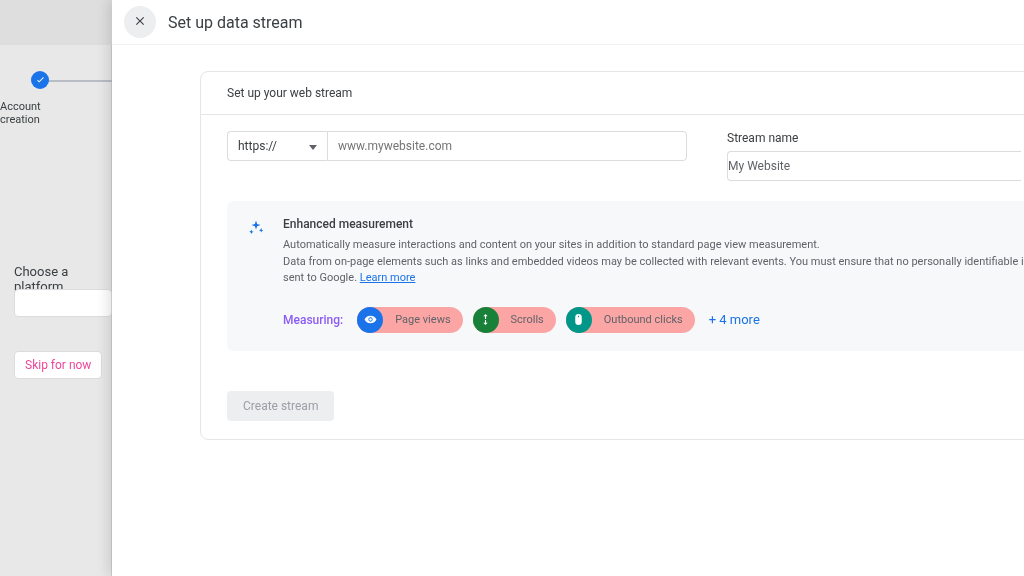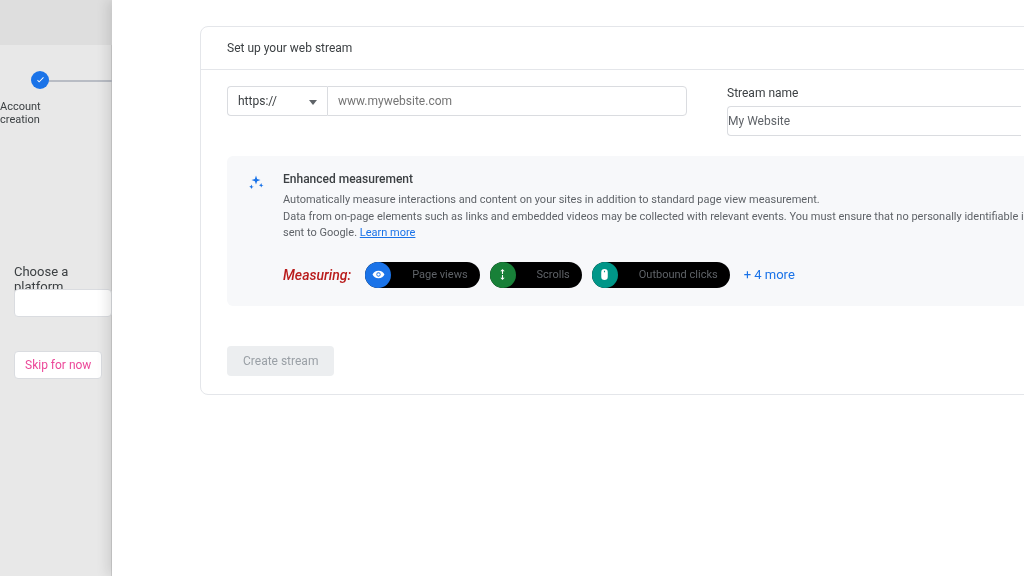--- a/index.html
+++ b/index.html
@@ -39,22 +39,22 @@
 
     .enhanced { margin-top: 20px; background: #f7f8fa; border-radius: 6px; padding: 16px 20px 18px 20px; display: flex; gap: 18px; position: relative; }
     .sparkle-icon { flex-shrink: 0; margin-top: 2px; }
     .sparkle-icon svg { width: 18px; height: 18px; fill: #1a73e8; }
     .enhanced-content { flex: 1; }
     .enhanced-title { font-size: 12px; font-weight: 500; color: #3c4043; margin-bottom: 6px; }
     .enhanced-desc { font-size: 11px; color: #5f6368; line-height: 1.5; }
     .learn-more { color: #1a73e8; text-decoration: underline; cursor: pointer; }
 
     .measuring-row { margin-top: 20px; display: flex; align-items: center; gap: 10px; flex-wrap: wrap; }
-    .measuring-label { font-size: 14px; font-weight: 500; color: #b91c1c; margin-right: 4px; font-style: italic; }
-    .pill { display: inline-flex; align-items: center; background: #000000; border-radius: 14px; height: 26px; padding-right: 12px; gap: 21px; }
+    .measuring-label { font-size: 12px; font-weight: 500; color: #8b5cf6; margin-right: 4px; }
+    .pill { display: inline-flex; align-items: center; background: #fca5a5; border-radius: 14px; height: 26px; padding-right: 12px; gap: 12px; }
     .pill-icon { width: 26px; height: 26px; border-radius: 50%; display: flex; align-items: center; justify-content: center; }
     .pill-icon svg { width: 13px; height: 13px; fill: #fff; }
     .pill-blue { background: #1a73e8; }
     .pill-green { background: #188038; }
     .pill-teal { background: #009688; }
     .pill-label { font-size: 11px; color: #5f6368; }
     .more-link { font-size: 13px; color: #1a73e8; cursor: pointer; margin-left: 4px; }
 
     .toggle { position: absolute; right: -6px; top: 18px; width: 16px; height: 18px; background: #1a73e8; border-radius: 10px 0 0 10px; }
 
@@ -71,20 +71,30 @@
         <path d="M9 16.2l-4.2-4.2 1.4-1.4L9 13.4l8.8-8.8 1.4 1.4z"></path>
       </svg>
   </div>
   <div class="bg-step-label">Account creation</div>
   <div class="bg-choose">Choose a platform</div>
   <div class="bg-field"></div>
   <div class="bg-skip">Skip for now</div>
 </div>
 
 <div class="panel">
+  <div class="panel-header">
+    <div class="close-btn">
+      <span>
+        <svg viewBox="0 0 24 24">
+            <path d="M19 6.4L17.6 5 12 10.6 6.4 5 5 6.4 10.6 12 5 17.6 6.4 19 12 13.4 17.6 19 19 17.6 13.4 12z"></path>
+          </svg>
+      </span>
+    </div>
+    <div class="panel-title">Set up data stream</div>
+  </div>
 
   <div class="card">
     <div class="card-head">Set up your web stream</div>
     <div class="card-body">
 
       <div class="row">
         <div class="field-col">
           <div class="url-group">
             <div class="proto-select">
               <span>https://</span>

